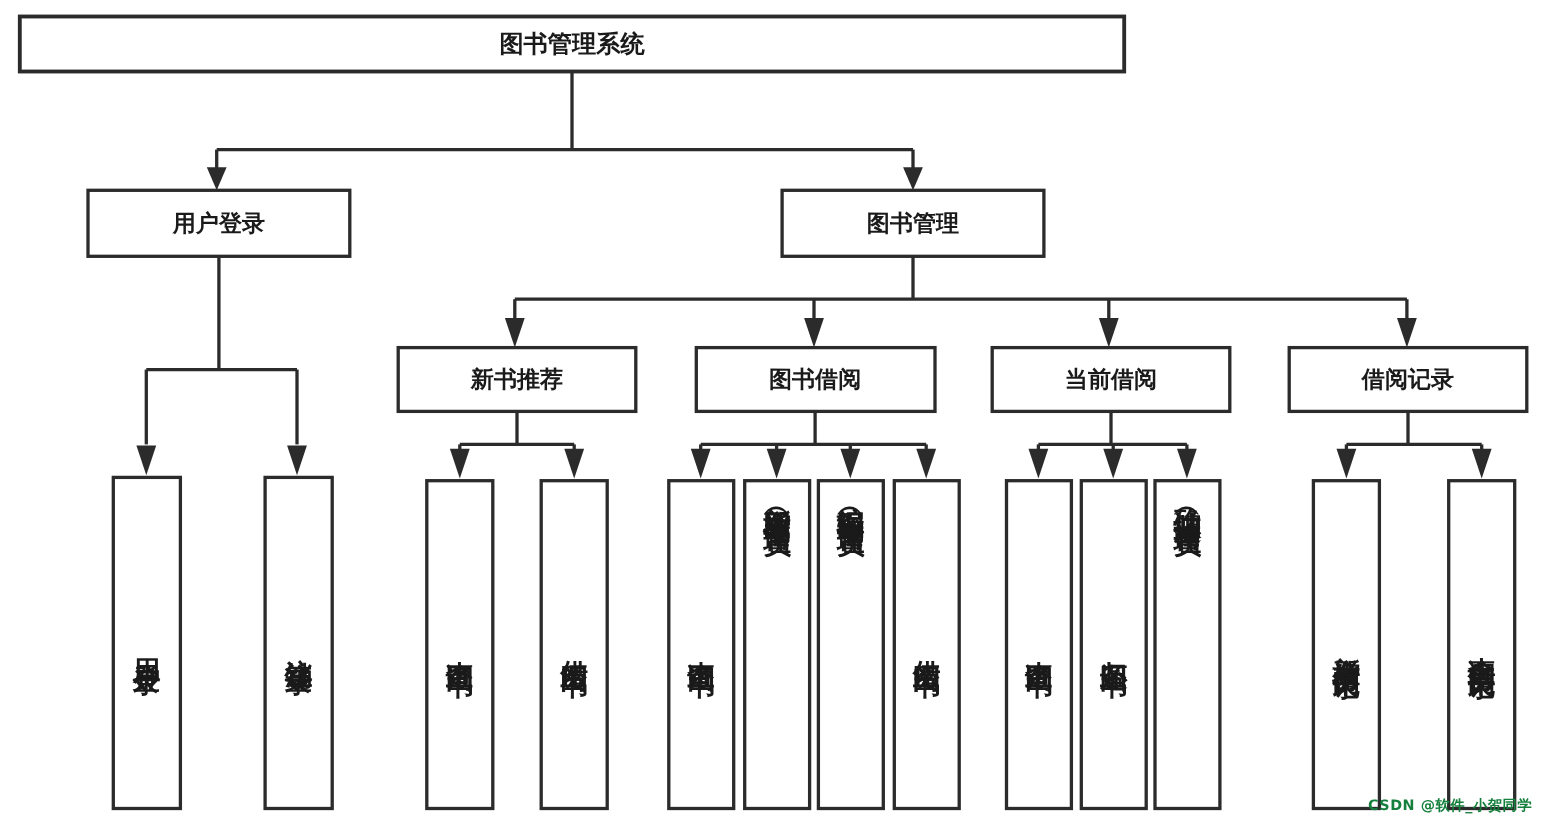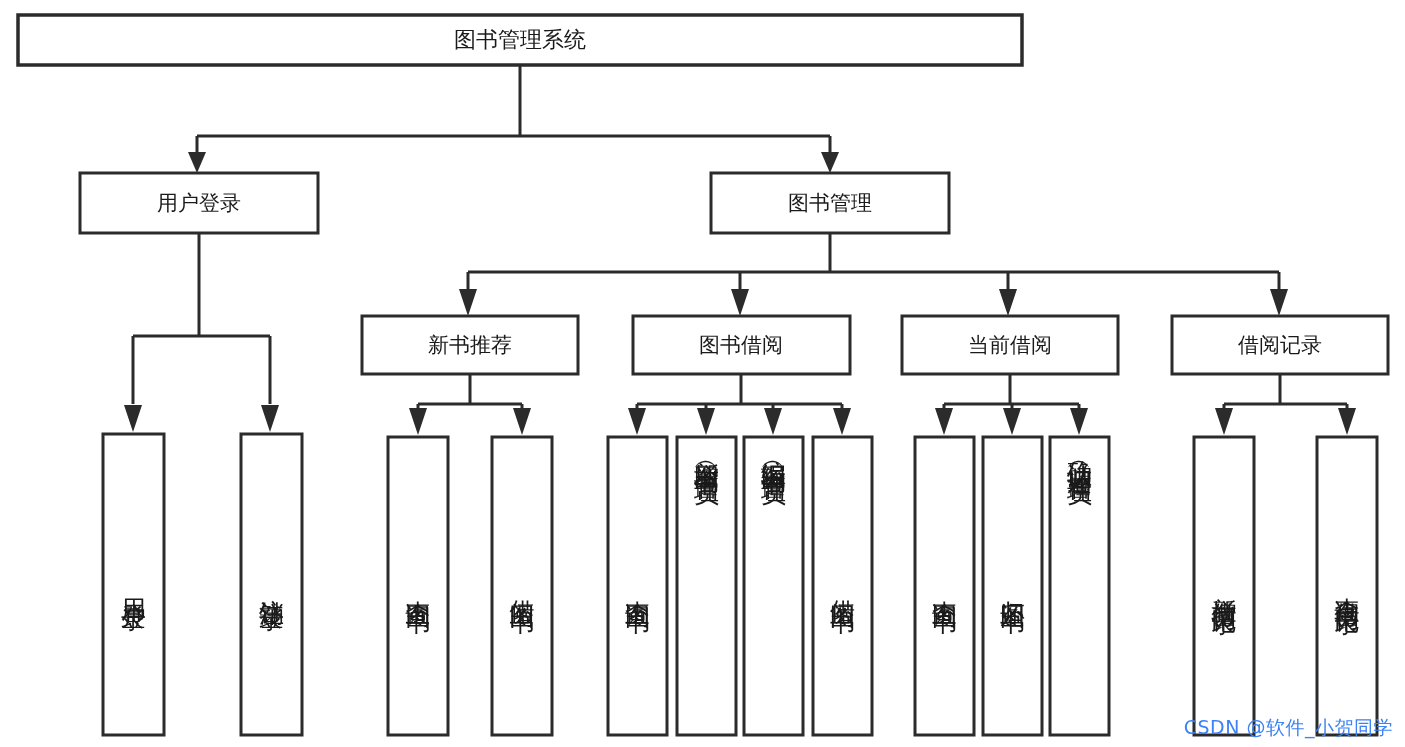--- a/index.html
+++ b/index.html
@@ -14,20 +14,21 @@
     position: relative;
     overflow: hidden;
     font-family: "DejaVu Sans", "Liberation Sans", sans-serif;
   }
   #diagram-root {
     position: absolute;
     left: 0;
     top: 0;
     width: 1405px;
     height: 747px;
+    font-weight: bold;
   }
   svg.diagram-canvas {
     display: block;
     width: 1405px;
     height: 747px;
   }
   .node-box {
     fill: #ffffff;
     stroke: #2b2b2b;
     stroke-width: 3;
@@ -76,22 +77,22 @@
     line-height: 1.0;
     letter-spacing: 3px;
     color: #1a1a1a;
     white-space: nowrap;
   }
   .watermark {
     position: absolute;
     right: 12px;
     bottom: 6px;
     font-family: "DejaVu Sans", "Liberation Sans", sans-serif;
-    font-size: 19px;
-    color: #3b82f6;
+    font-size: 13px;
+    color: #15803d;
     letter-spacing: 0.5px;
     white-space: nowrap;
   }
 </style>
 </head>
 <body>
 
 <div id="diagram-root">
 
   <svg class="diagram-canvas" viewBox="0 0 1405 747" xmlns="http://www.w3.org/2000/svg">

